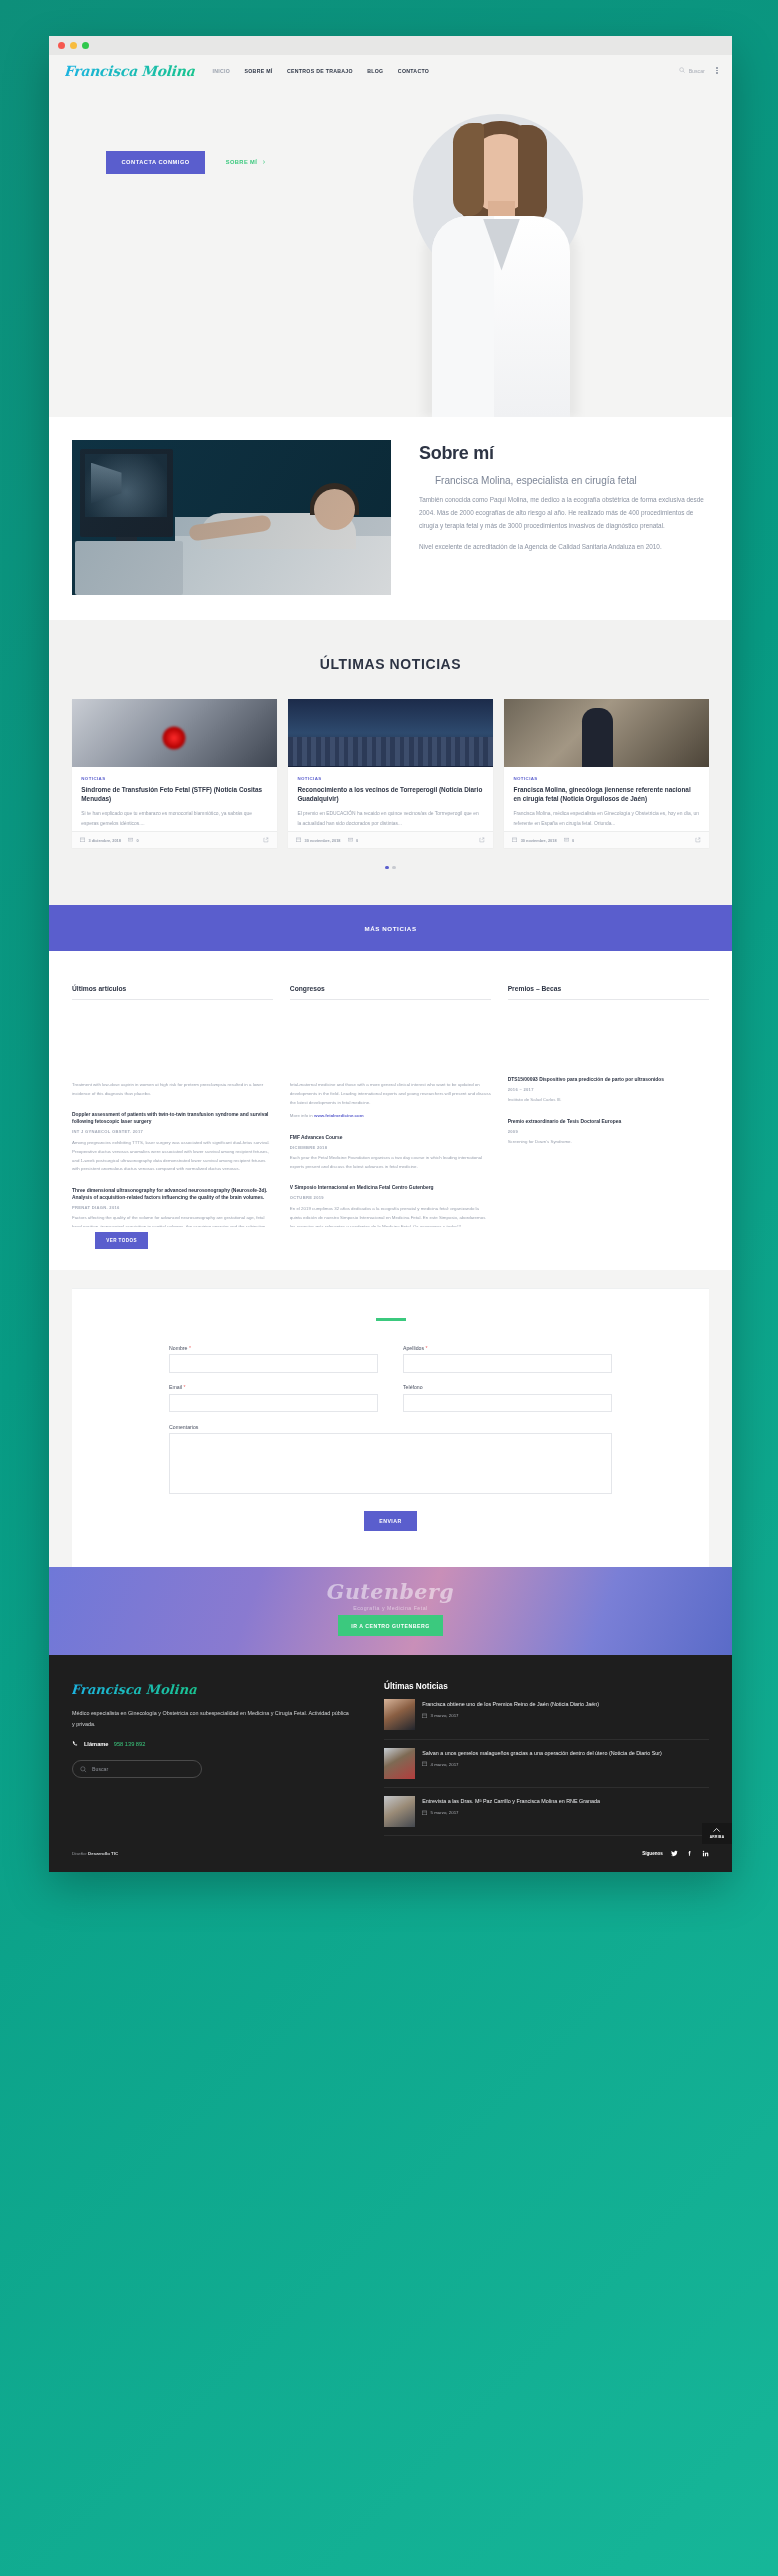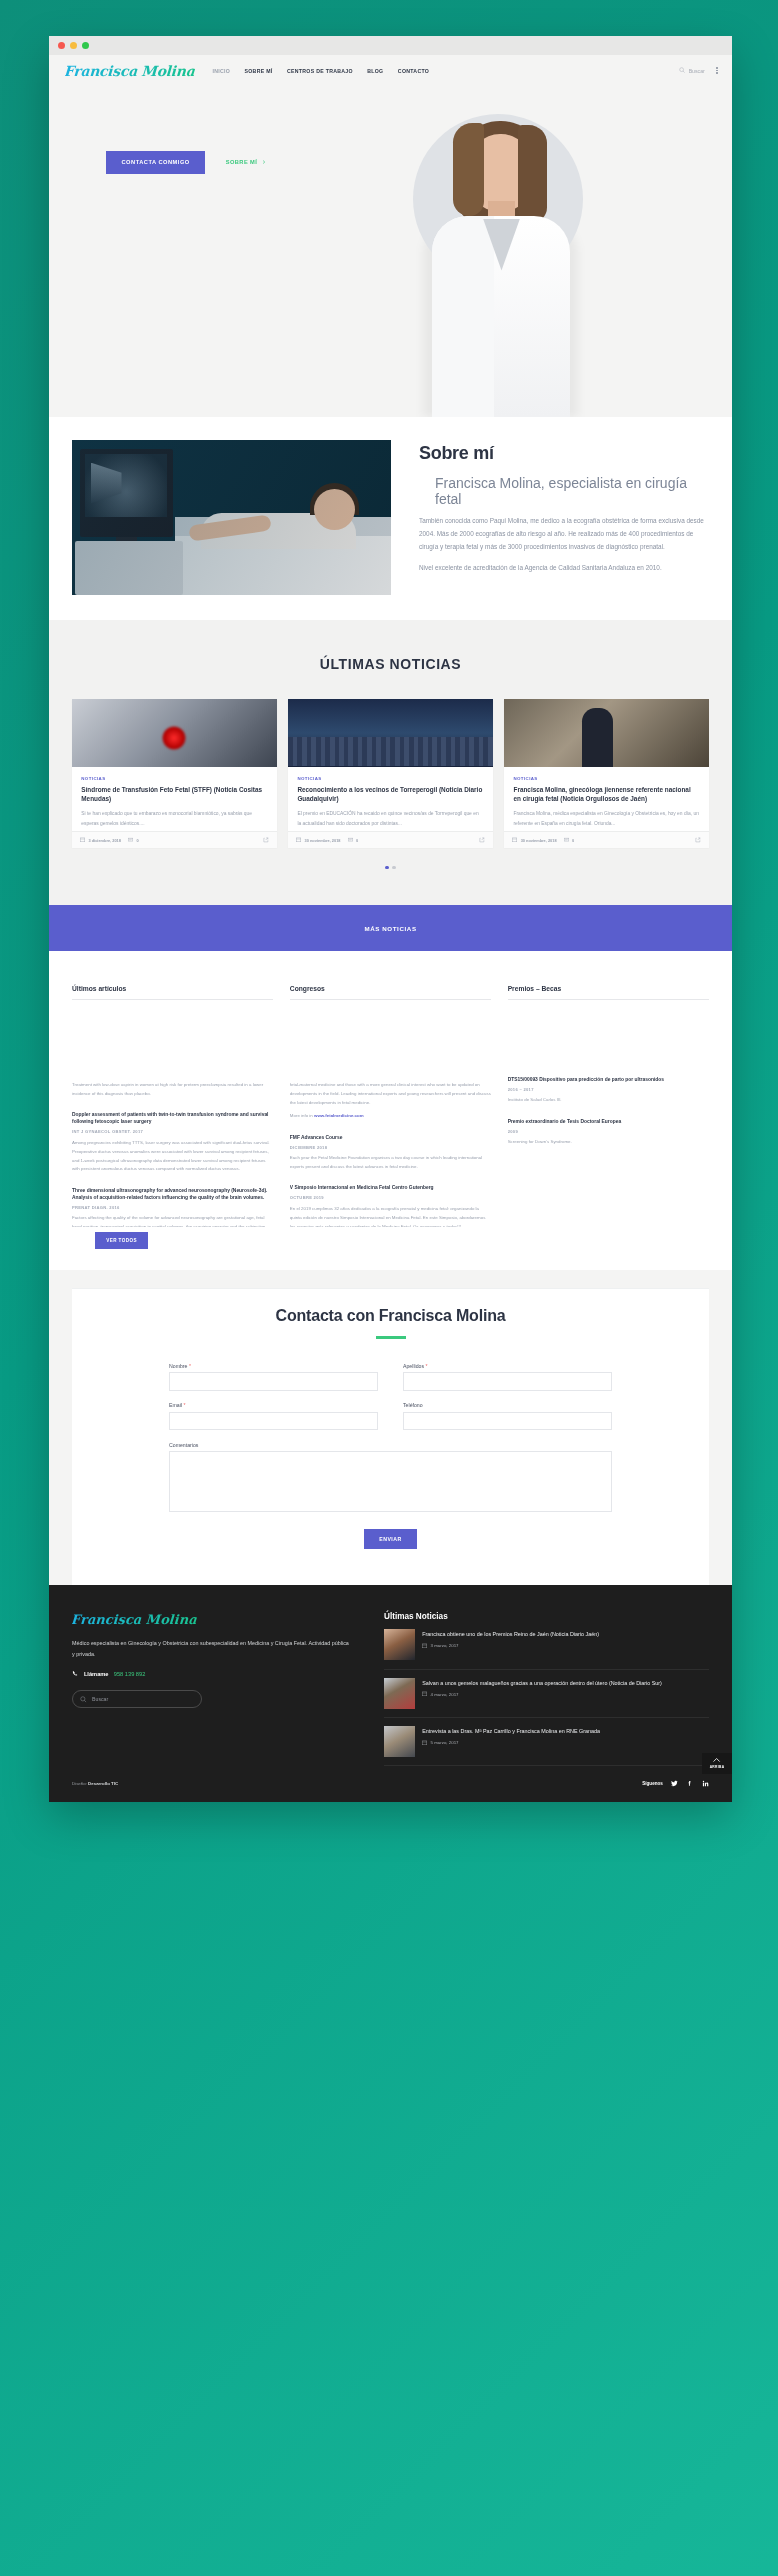--- a/index.html
+++ b/index.html
@@ -140,21 +140,21 @@
   .si-bed { position:absolute; left:103px; top:77px; width:216px; height:77px; background:#cfd7dd; }
   .si-sheet { position:absolute; left:103px; top:96px; width:216px; height:59px; background:#eef1f3; }
   .si-body { position:absolute; left:129px; top:73px; width:155px; height:36px; background:#f2f0ee; border-radius:20.6px 20.6px 0 0; }
   .si-head { position:absolute; left:242px; top:49px; width:41px; height:41px; border-radius:50%; background:#e8c1a5; }
   .si-hair { position:absolute; left:238px; top:43px; width:49px; height:32px; border-radius:25px 25px 0 0; background:#3a2b20; }
   .si-arm { position:absolute; left:117px; top:80px; width:82px; height:15.5px; border-radius:9.3px; background:#e8c1a5; transform: rotate(-8deg); }
   .si-glow { position:absolute; inset:0; background: linear-gradient(120deg, rgba(20,60,80,.35), rgba(0,0,0,.1)); }
 
   .sobre-txt { padding-top: 3.1px; }
   .sobre-txt h2 { font-size: 18px; font-weight: 800; color: #2d3444; letter-spacing: -0.3px; }
-  .sobre-lead { margin-top: 11.3px; font-size: 14px; color: #7c8596; padding-left: 16px; }
+  .sobre-lead { margin-top: 11.3px; font-size: 10px; color: #7c8596; padding-left: 16px; }
   .sobre-txt p.body { margin-top: 8.2px; font-size: 6.4px; line-height: 2; color: #8b93a2; max-width: 289px; }
 
   
   .news-sec { background: #f2f2f1; padding: 36px 23px 36px 23px; }
   .news-sec h2 {
     text-align: center; font-size: 14px; font-weight: 800;
     color: #2d3444; letter-spacing: 0.6px;
   }
   .cards { display: flex; gap: 11.3px; margin-top: 27px; }
   .card { flex: 1; background: #fff; display: flex; flex-direction: column; box-shadow: 0 0.5px 1.5px rgba(0,0,0,.05); }
@@ -572,21 +572,20 @@
             <div class="when">2009</div>
             <p>Screening for Down's Syndrome.</p>
           </div>
         </div>
       </div>
     </div>
 
   </section>
 
   <section class="contact">
-    <h2>Contacta con Francisca Molina</h2>
     <div class="rule"></div>
     <form class="form">
       <div class="row">
         <div class="field">
           <label>
             <span>Nombre</span>
             <span class="req">*</span>
           </label>
           <input type="text" style="">
         </div>
@@ -612,20 +611,27 @@
         </div>
       </div>
       <div class="field">
         <label>Comentarios</label>
         <textarea style=""></textarea>
       </div>
       <button type="button" class="btn-send">ENVIAR</button>
     </form>
   </section>
 
+  <section class="cta">
+    <div class="cta-logo">
+      <div class="g1">Gutenberg</div>
+      <div class="g2">Ecografía y Medicina Fetal</div>
+    </div>
+    <button class="btn-cta">IR A CENTRO GUTENBERG</button>
+  </section>
 
   <div class="footer-wrap">
     <footer class="footer">
 
       <div class="f-left">
         <div class="f-logo">Francisca Molina</div>
         <p class="f-desc">Médico especialista en Ginecología y Obstetricia con subespecialidad en Medicina y Cirugía Fetal. Actividad pública y privada.</p>
         <div class="f-phone">
           <span class="icon">
             <svg width="6.7" height="6.7" viewBox="0 0 16 16">

